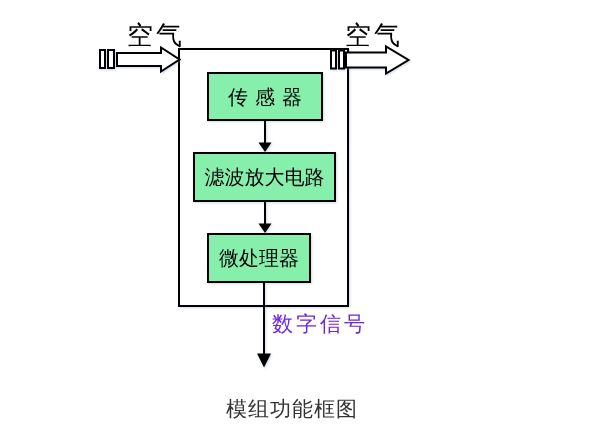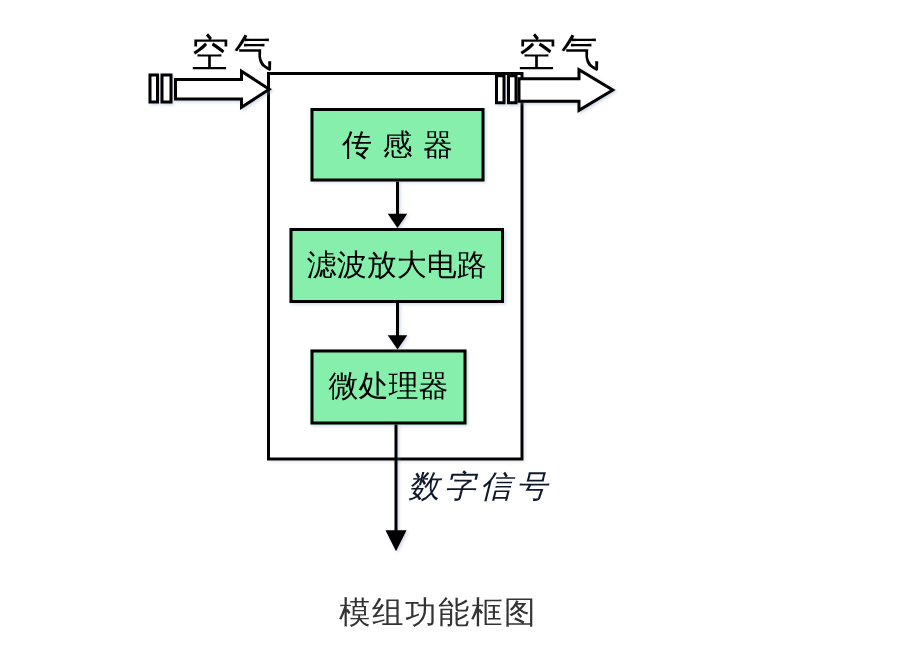--- a/index.html
+++ b/index.html
@@ -57,26 +57,25 @@
     white-space: nowrap;
     line-height: 1;
     z-index: 2;
   }
   .air-left  { left: 127px; }
   .air-right { left: 345px; }
   .digital-label {
     position: absolute;
     left: 272px; top: 314px;
     font-size: 21px;
-    color: #0f172a;
+    color: #6d28d9;
     letter-spacing: 3px;
     white-space: nowrap;
     line-height: 1;
     z-index: 2;
-    font-style: italic;
   }
   .caption {
     position: absolute;
     left: 292px; top: 398px;
     transform: translateX(-50%);
     font-family: "Liberation Sans", "DejaVu Sans", sans-serif;
     font-size: 21px;
     color: #333333;
     letter-spacing: 1px;
     white-space: nowrap;

